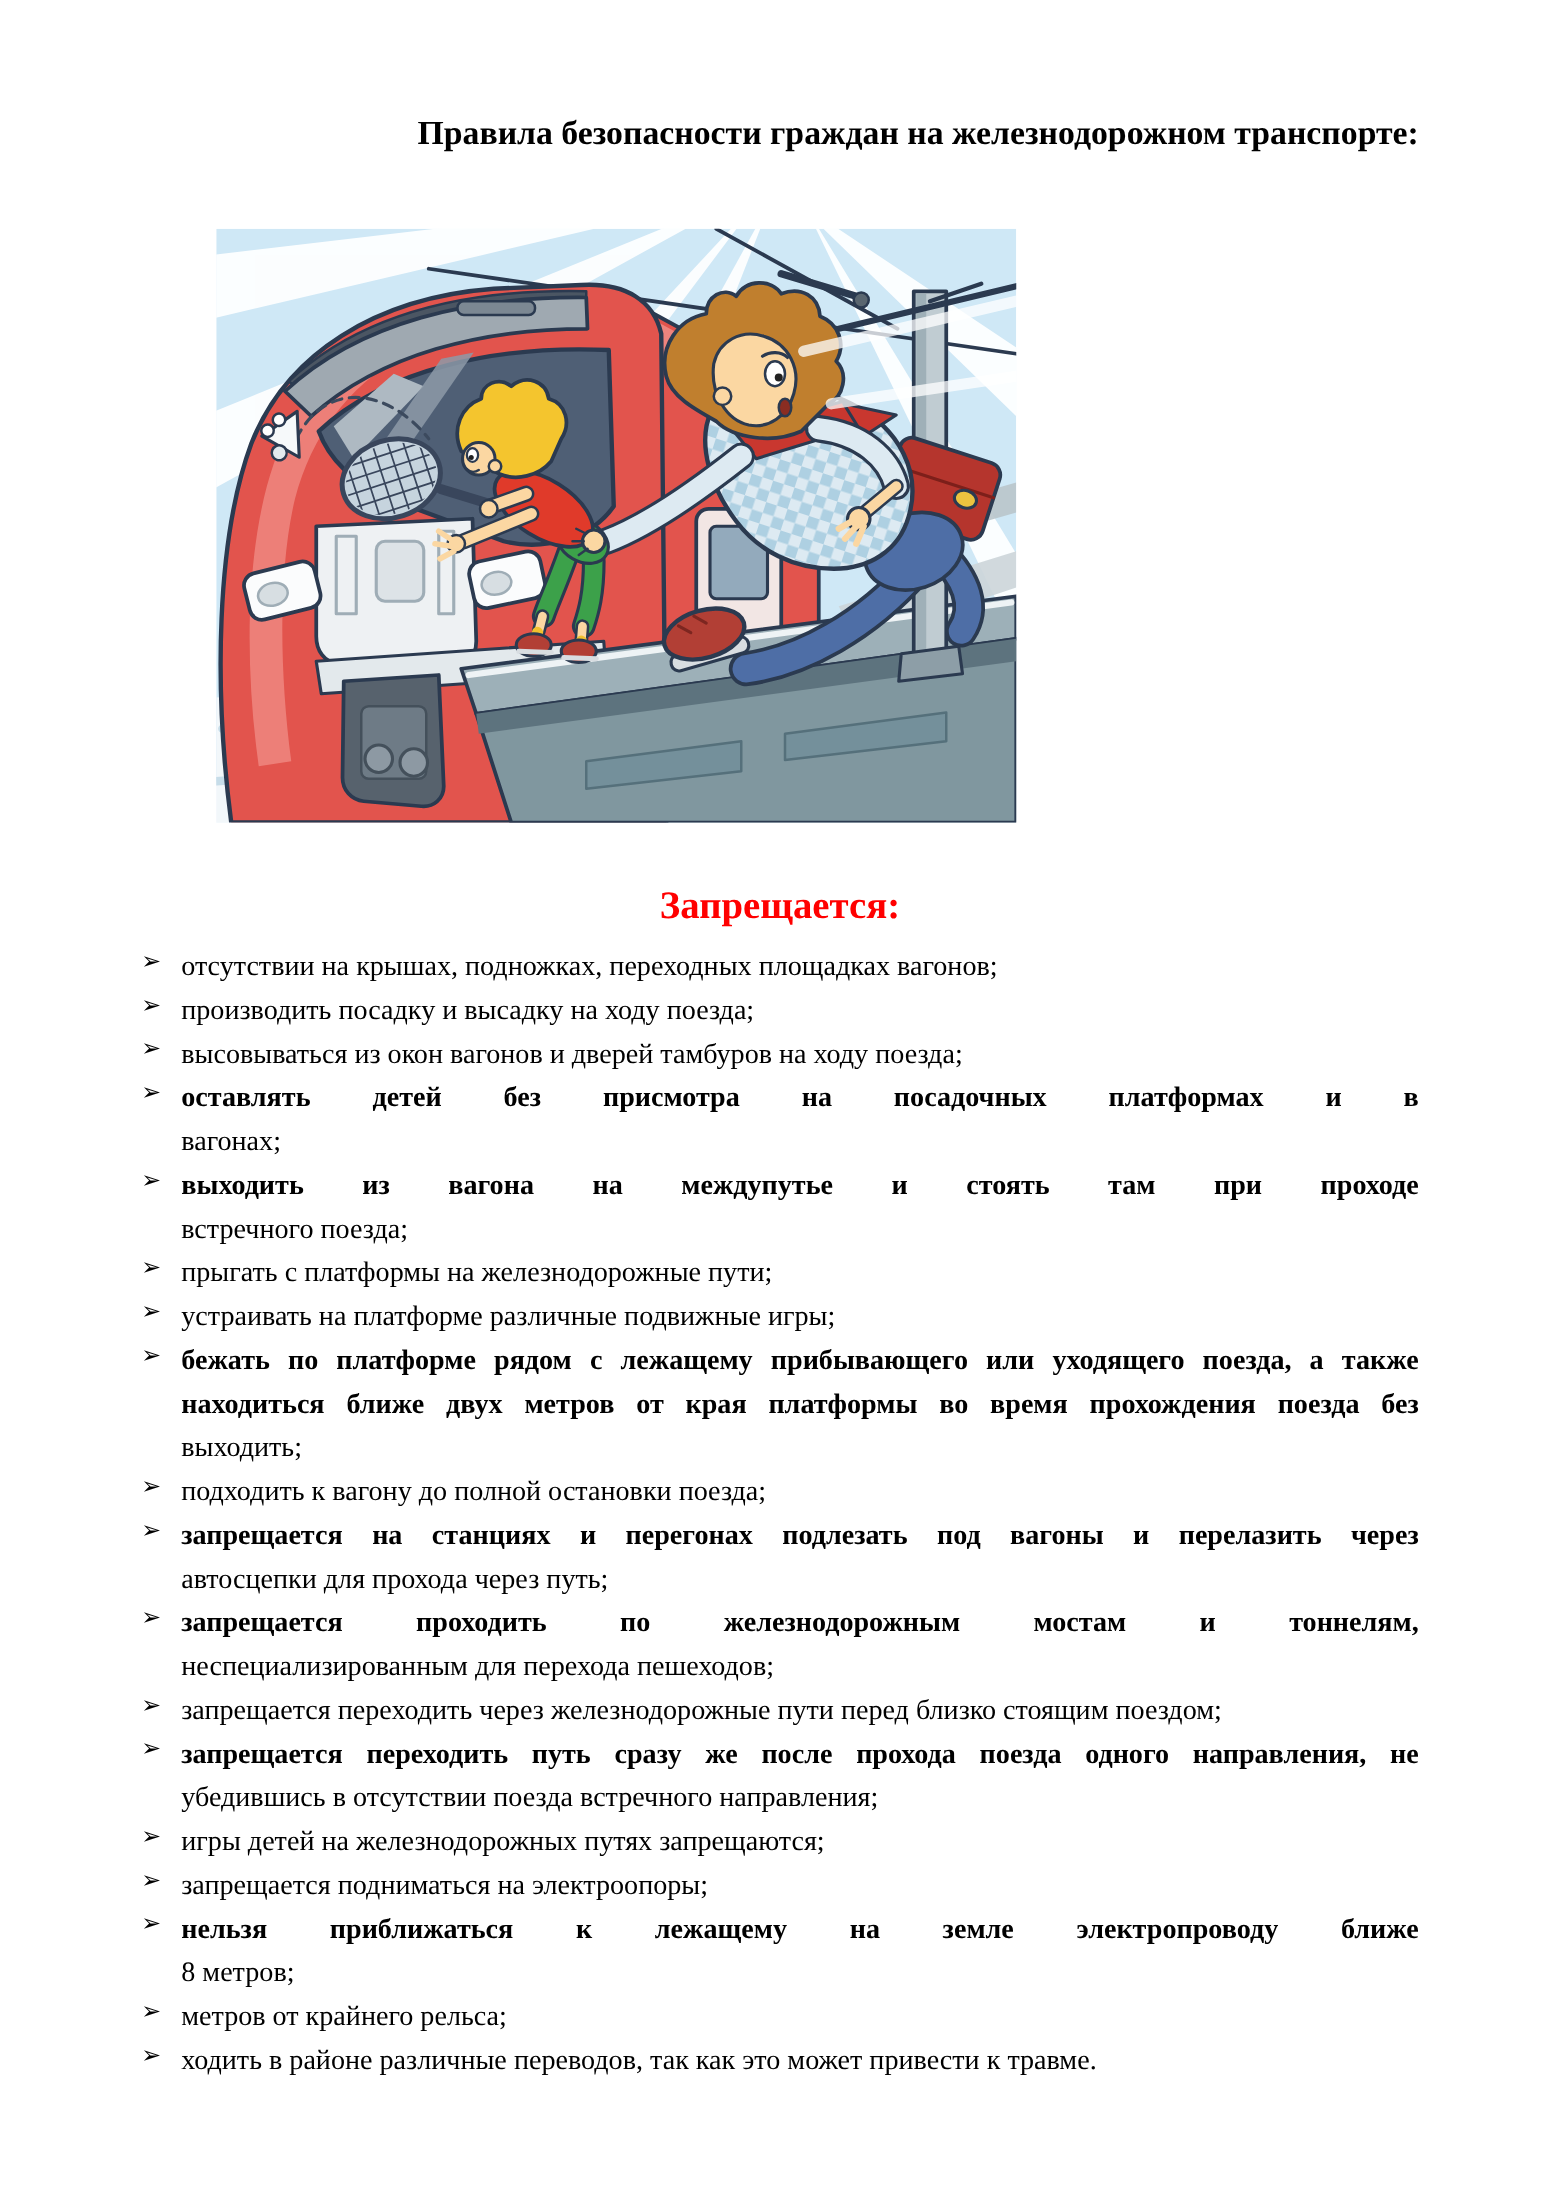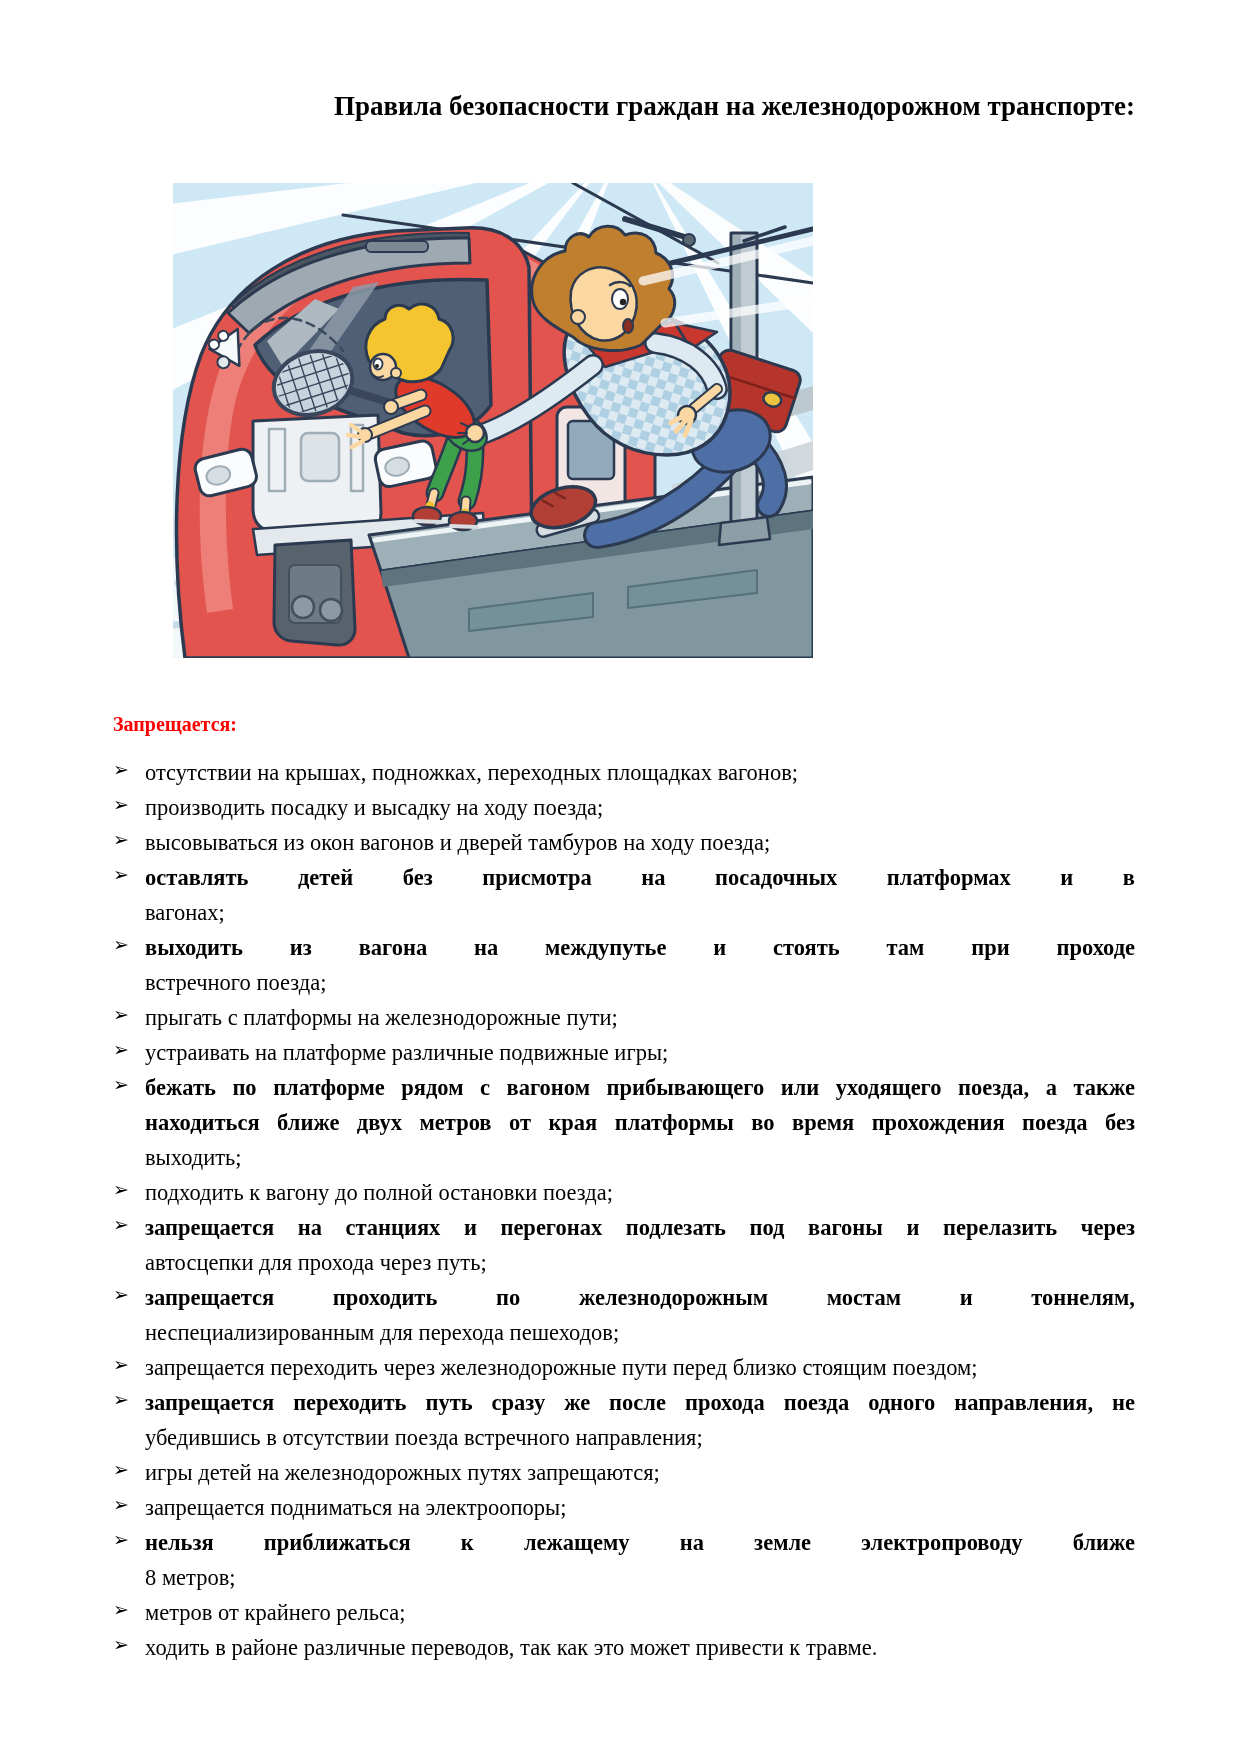--- a/index.html
+++ b/index.html
@@ -31,23 +31,24 @@
   }
   figure.illustration {
     margin: 59px 0 0 60px;
     padding: 0;
     width: 640px;
     height: 475px;
     line-height: 0;
   }
   h2.forbidden-heading {
     margin: 45px 0 0 0;
-    font-size: 20px;
+    font-size: 31px;
     font-weight: bold;
     line-height: 42px;
+    text-align: center;
     color: var(--heading_red, #ff0000);
   }
   ul.rules {
     margin: 10px 0 0 0;
     padding: 0;
     list-style: none;
     font-size: 22.5px;
   }
   ul.rules li {
     position: relative;
@@ -339,21 +340,21 @@
       <li>
         <span class="bullet">➢</span>
         <div class="line">прыгать с платформы на железнодорожные пути;</div>
       </li>
       <li>
         <span class="bullet">➢</span>
         <div class="line">устраивать на платформе различные подвижные игры;</div>
       </li>
       <li>
         <span class="bullet">➢</span>
-        <div class="line just">бежать по платформе рядом с вагоном прибывающего или уходящего поезда, а также</div>
+        <div class="line just">бежать по платформе рядом с лежащему прибывающего или уходящего поезда, а также</div>
         <div class="line just">находиться ближе двух метров от края платформы во время прохождения поезда без</div>
         <div class="line">выходить;</div>
       </li>
       <li>
         <span class="bullet">➢</span>
         <div class="line">подходить к вагону до полной остановки поезда;</div>
       </li>
       <li>
         <span class="bullet">➢</span>
         <div class="line just">запрещается на станциях и перегонах подлезать под вагоны и перелазить через</div>

